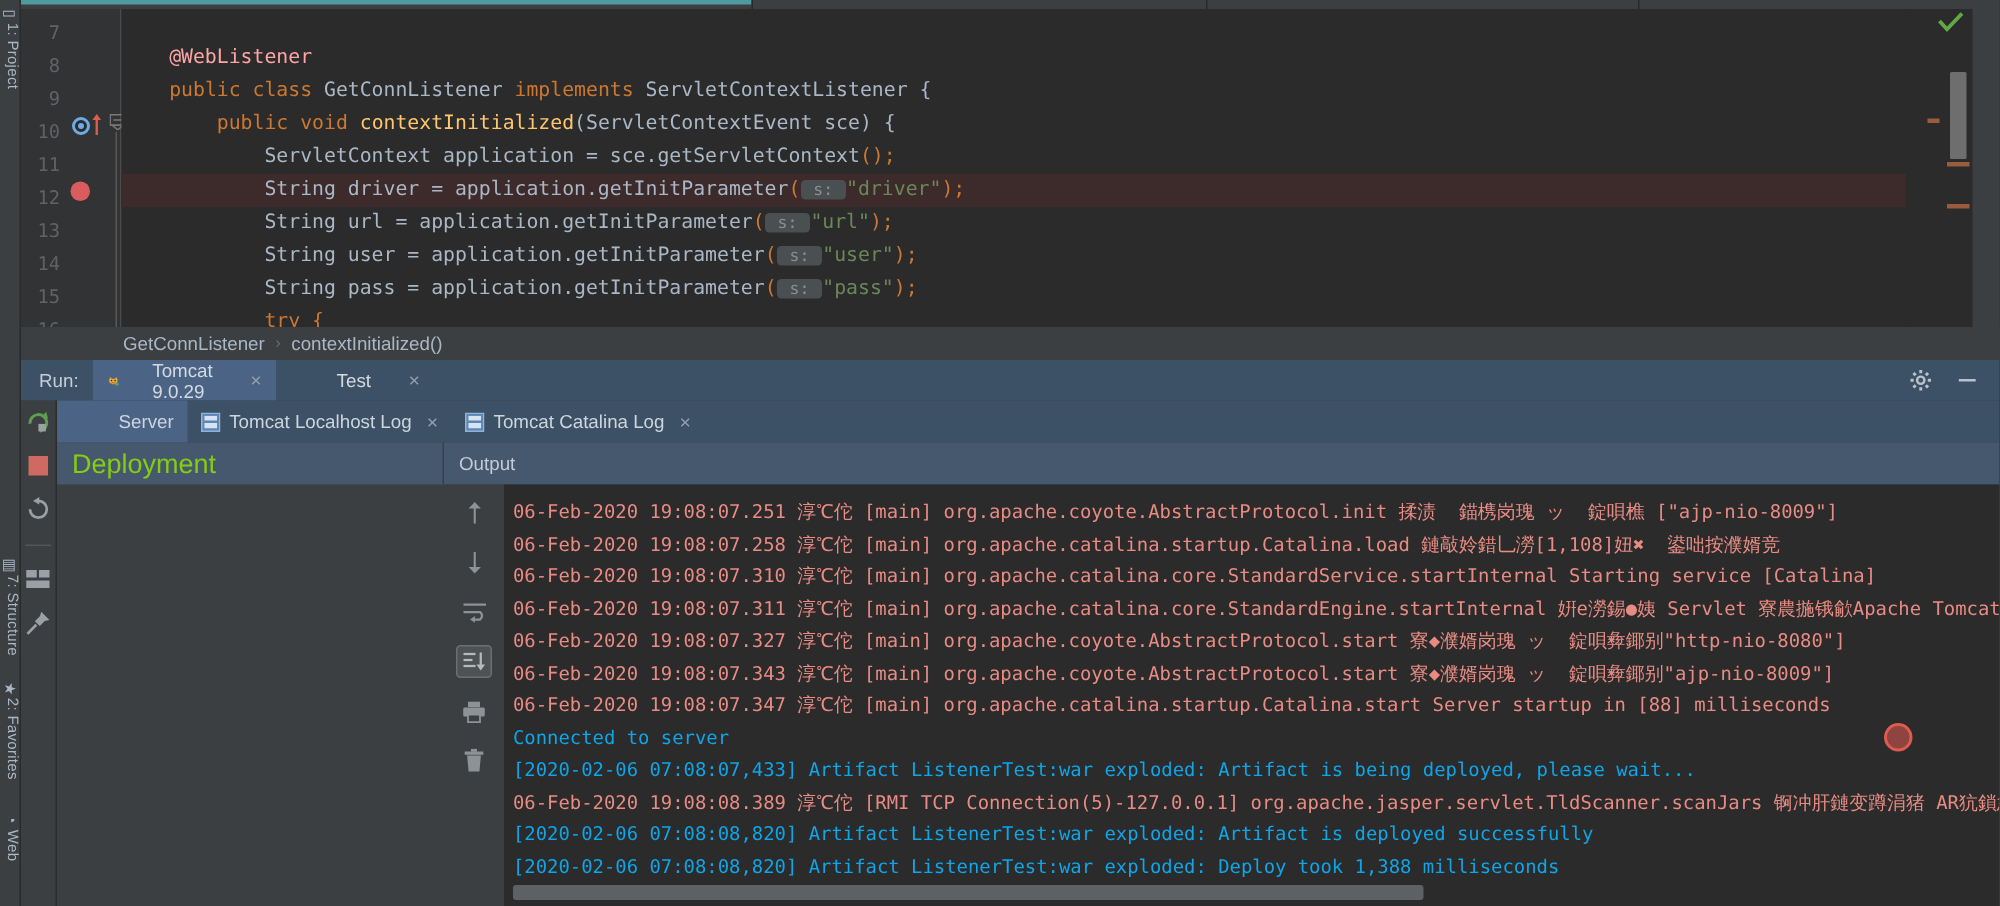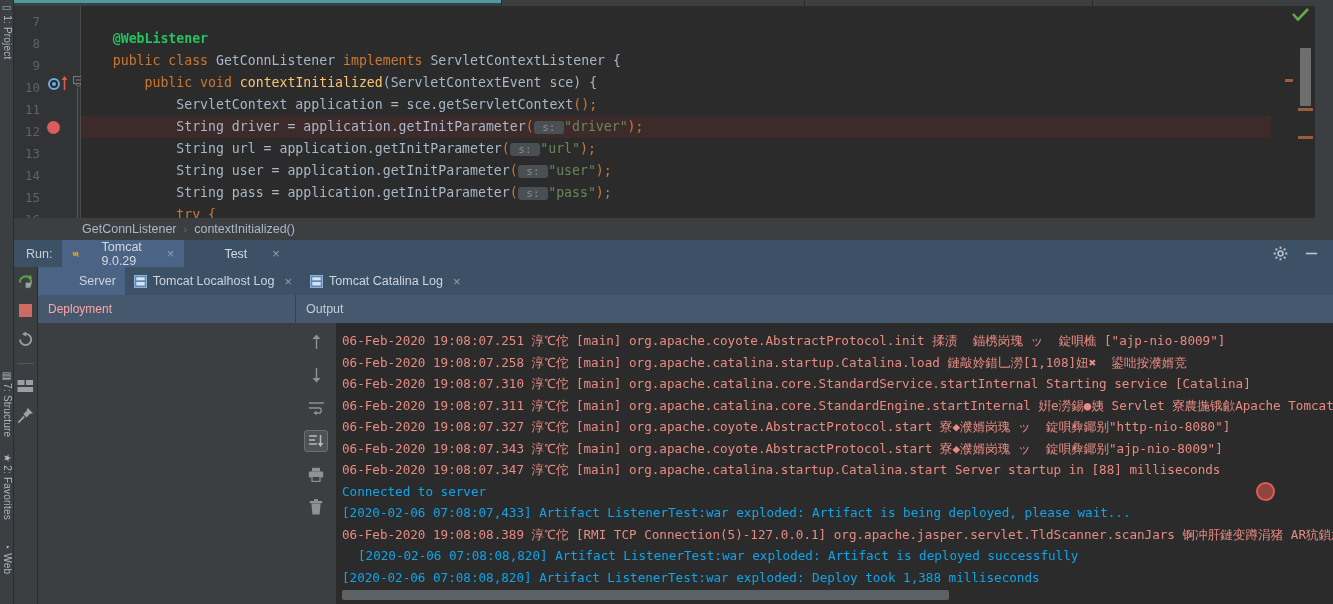--- a/index.html
+++ b/index.html
@@ -58,21 +58,21 @@
   }
   .hl-line {
     position: absolute; left: 0; width: 1190px; height: 22px; background: #3d2b2b;
   }
   .cline {
     position: absolute; left: 0; white-space: pre;
     font-family: "DejaVu Sans Mono", monospace; font-size: 13.2px; line-height: 22px;
     color: #a9b7c6;
   }
   .kw  { color: #cc7832; }
-  .ann { color: #22c55e; font-weight: bold; }
+  .ann { color: #fca5a5; }
   .str { color: #6a8759; }
   .fn  { color: #ffc66d; }
   .pun { color: #cc7832; }
   .typ { color: #a9b7c6; }
   .hint {
     background: #4a4f52; color: #8d8d8d; border-radius: 3px;
     padding: 0 2px; font-size: 11px;
   }
 
   
@@ -152,21 +152,21 @@
   .run-sidebar {
     position: absolute; left: 14px; top: 267px; width: 24px; height: 337px;
     background: #3c3f41; border-right: 1px solid #2b2b2b;
     display: flex; flex-direction: column; align-items: center; padding-top: 6px; gap: 13px;
   }
   .rs-div { width: 17px; height: 1px; background: #555; margin: 2px 0; }
 
   
   .dep-head {
     position: absolute; left: 38px; top: 295px; width: 258px; height: 28px;
-    background: #46586e; color: #fca5a5; font-size: 12px;
+    background: #46586e; color: #84cc16; font-size: 18px;
     display: flex; align-items: center; padding-left: 10px;
     border-right: 1px solid #32404f;
     text-align: center;
   }
   .out-head {
     position: absolute; left: 296px; top: 295px; width: 1037px; height: 28px;
     background: #46586e; color: #c3cbd4; font-size: 12.5px;
     display: flex; align-items: center; padding-left: 10px;
   }
 
@@ -458,20 +458,20 @@
         <div class="logline lg-err" style="top: 7px;">06-Feb-2020 19:08:07.251 淳℃佗 [main] org.apache.coyote.AbstractProtocol.init 揉渍  錨槜岗瑰 ッ  錠唄樵 ["ajp-nio-8009"]</div>
         <div class="logline lg-err" style="top: 28.5px;">06-Feb-2020 19:08:07.258 淳℃佗 [main] org.apache.catalina.startup.Catalina.load 鏈敲姈錯乚澇[1,108]妞✖  鍙咄按濮婿竞</div>
         <div class="logline lg-err" style="top: 50px;">06-Feb-2020 19:08:07.310 淳℃佗 [main] org.apache.catalina.core.StandardService.startInternal Starting service [Catalina]</div>
         <div class="logline lg-err" style="top: 71.5px;">06-Feb-2020 19:08:07.311 淳℃佗 [main] org.apache.catalina.core.StandardEngine.startInternal 姸e澇錫●姨 Servlet 寮農揓锇歈Apache Tomcat/9.0.</div>
         <div class="logline lg-err" style="top: 93px;">06-Feb-2020 19:08:07.327 淳℃佗 [main] org.apache.coyote.AbstractProtocol.start 寮◆濮婿岗瑰 ッ  錠唄彜鎁别"http-nio-8080"]</div>
         <div class="logline lg-err" style="top: 114.5px;">06-Feb-2020 19:08:07.343 淳℃佗 [main] org.apache.coyote.AbstractProtocol.start 寮◆濮婿岗瑰 ッ  錠唄彜鎁别"ajp-nio-8009"]</div>
         <div class="logline lg-err" style="top: 136px;">06-Feb-2020 19:08:07.347 淳℃佗 [main] org.apache.catalina.startup.Catalina.start Server startup in [88] milliseconds</div>
         <div class="logline lg-out" style="top: 157.5px;">Connected to server</div>
         <div class="logline lg-out" style="top: 179px;">[2020-02-06 07:08:07,433] Artifact ListenerTest:war exploded: Artifact is being deployed, please wait...</div>
         <div class="logline lg-err" style="top: 200.5px;">06-Feb-2020 19:08:08.389 淳℃佗 [RMI TCP Connection(5)-127.0.0.1] org.apache.jasper.servlet.TldScanner.scanJars 锕冲肝鏈变蹲涓猪 AR犺鎖忿數浸</div>
-        <div class="logline lg-out" style="top: 222px; margin-left: 16px;">[2020-02-06 07:08:08,820] Artifact ListenerTest:war exploded: Artifact is deployed successfully</div>
+        <div class="logline lg-out" style="top: 222px;">[2020-02-06 07:08:08,820] Artifact ListenerTest:war exploded: Artifact is deployed successfully</div>
         <div class="logline lg-out" style="top: 243.5px;">[2020-02-06 07:08:08,820] Artifact ListenerTest:war exploded: Deploy took 1,388 milliseconds</div>
       </div>
     <div class="stamp" style="left:920px; top:159px;"></div>
     <div class="hscroll" style="left:6px; bottom:4px; width:607px;"></div>
   </div>
 
 </div>
 
 </body></html>

